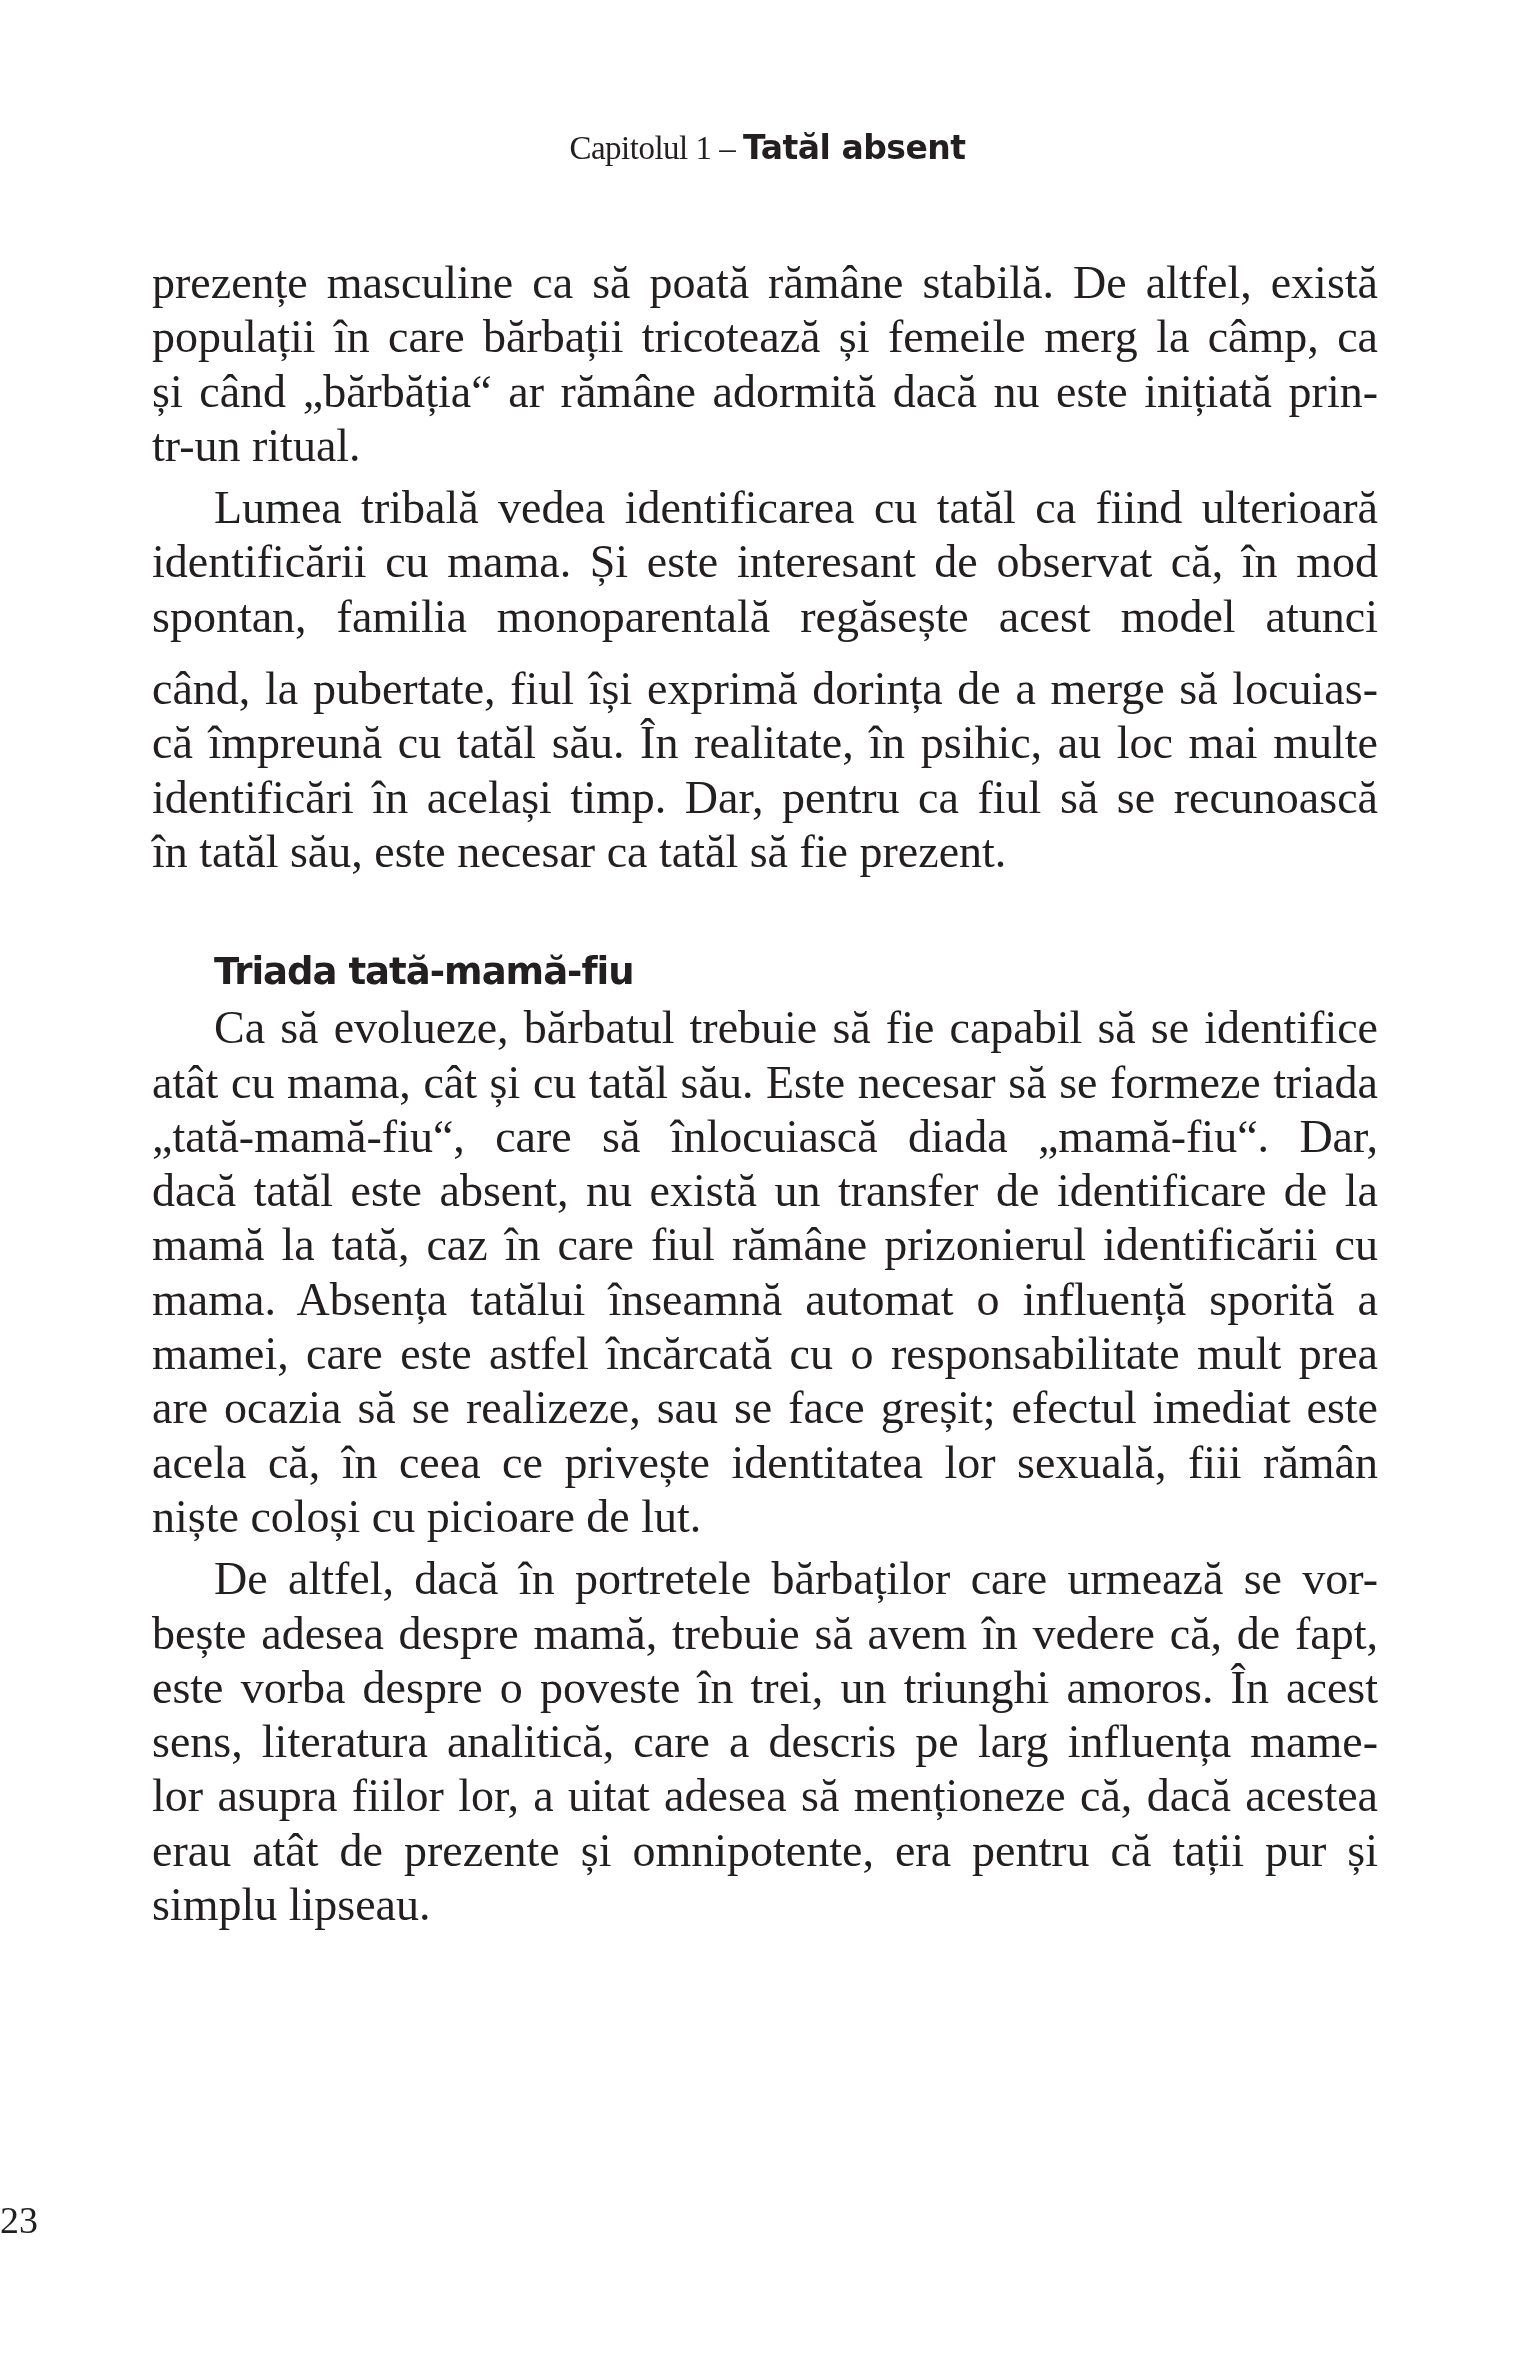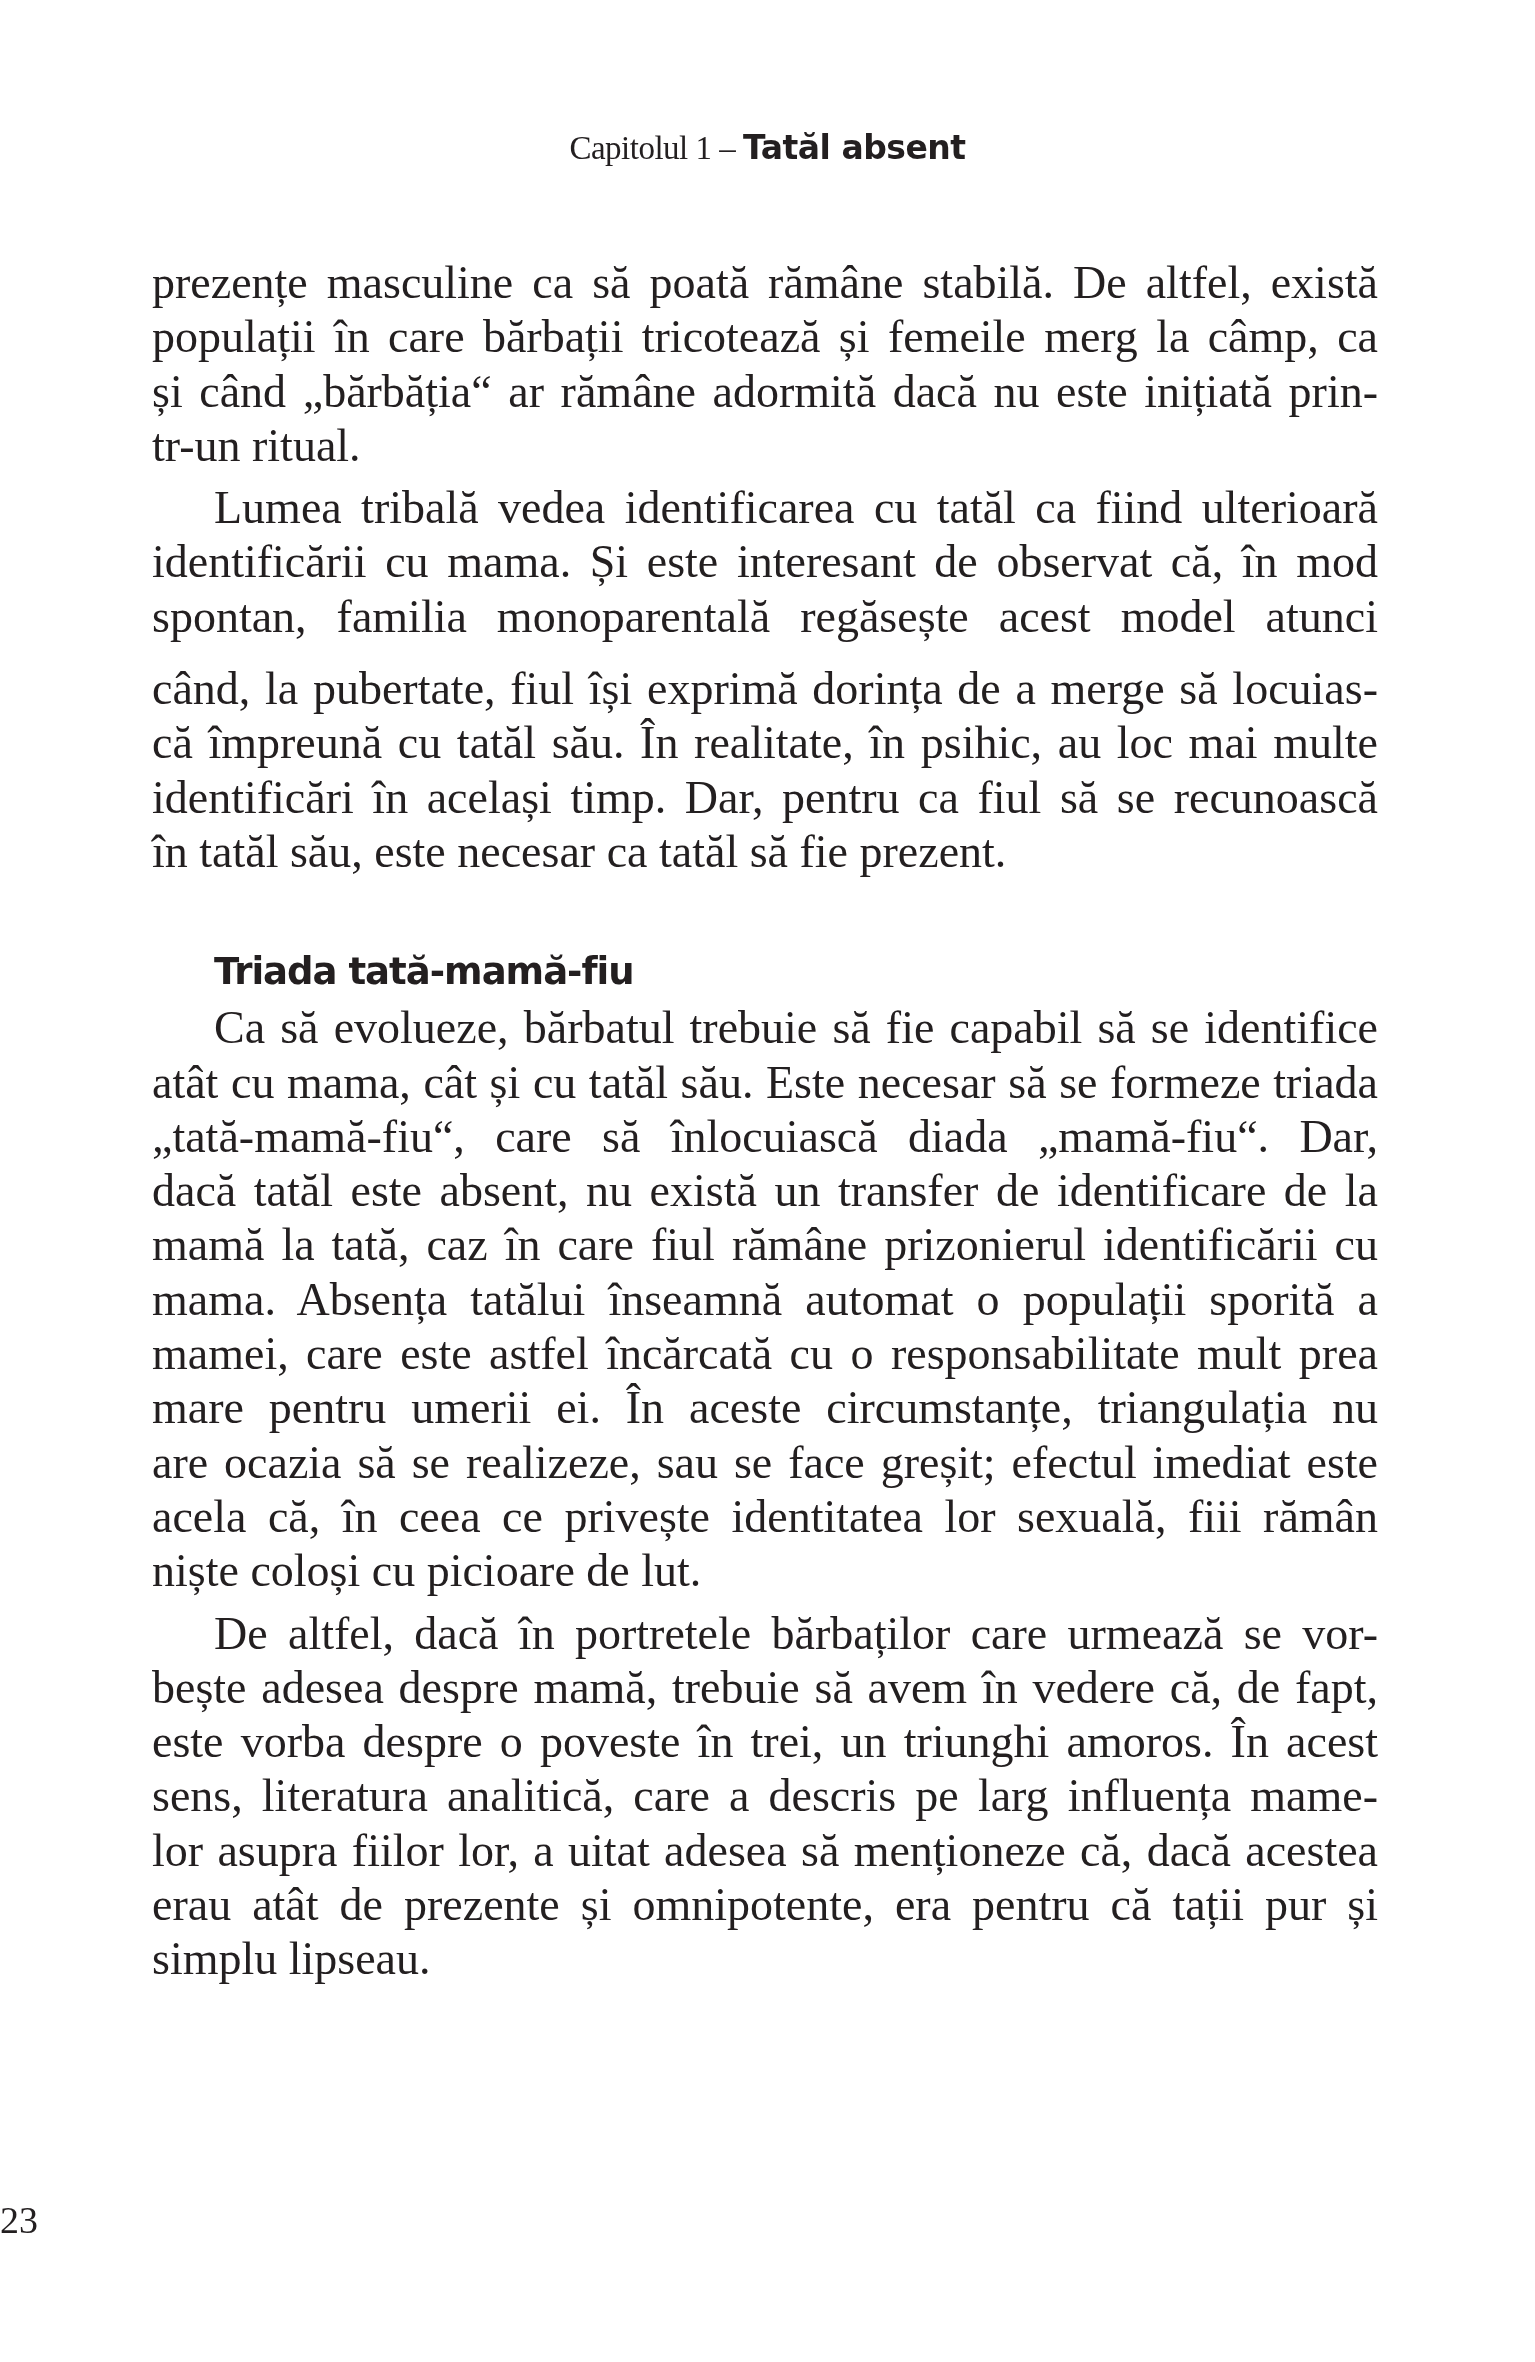--- a/index.html
+++ b/index.html
@@ -109,23 +109,22 @@
   </div>
 
   <div class="section-heading">Triada tată-mamă-fiu</div>
 
   <div class="paragraph p-after-heading">
     <span class="line indent" style="word-spacing: 3.62344px; text-align-last: left;">Ca să evolueze, bărbatul trebuie să fie capabil să se identifice</span>
     <span class="line" style="word-spacing: 1.07572px; text-align-last: left;">atât cu mama, cât și cu tatăl său. Este necesar să se formeze triada</span>
     <span class="line" style="word-spacing: 18.8281px; text-align-last: left;">„tată-mamă-fiu“, care să înlocuiască diada „mamă-fiu“. Dar,</span>
     <span class="line" style="word-spacing: 6.02841px; text-align-last: left;">dacă tatăl este absent, nu există un transfer de identificare de la</span>
     <span class="line" style="word-spacing: 5.4875px; text-align-last: left;">mamă la tată, caz în care fiul rămâne prizonierul identificării cu</span>
-    <span class="line" style="word-spacing: 11.6191px; text-align-last: left;">mama. Absența tatălui înseamnă automat o populații sporită a</span>
+    <span class="line" style="word-spacing: 11.6191px; text-align-last: left;">mama. Absența tatălui înseamnă automat o influență sporită a</span>
     <span class="line" style="word-spacing: 5.94965px; text-align-last: left;">mamei, care este astfel încărcată cu o responsabilitate mult prea</span>
-    <span class="line" style="word-spacing: 13.3906px; text-align-last: left;">mare pentru umerii ei. În aceste circumstanțe, triangulația nu</span>
     <span class="line" style="word-spacing: 4.41761px; text-align-last: left;">are ocazia să se realizeze, sau se face greșit; efectul imediat este</span>
     <span class="line" style="word-spacing: 9.9625px; text-align-last: left;">acela că, în ceea ce privește identitatea lor sexuală, fiii rămân</span>
     <span class="line last">niște coloși cu picioare de lut.</span>
   </div>
 
   <div class="paragraph p4">
     <span class="line indent" style="word-spacing: 8.82465px; text-align-last: left;">De altfel, dacă în portretele bărbaților care urmează se vor-</span>
     <span class="line" style="word-spacing: 3.24574px; text-align-last: left;">bește adesea despre mamă, trebuie să avem în vedere că, de fapt,</span>
     <span class="line" style="word-spacing: 5.66051px; text-align-last: left;">este vorba despre o poveste în trei, un triunghi amoros. În acest</span>
     <span class="line" style="word-spacing: 7.6059px; text-align-last: left;">sens, literatura analitică, care a descris pe larg influența mame-</span>

